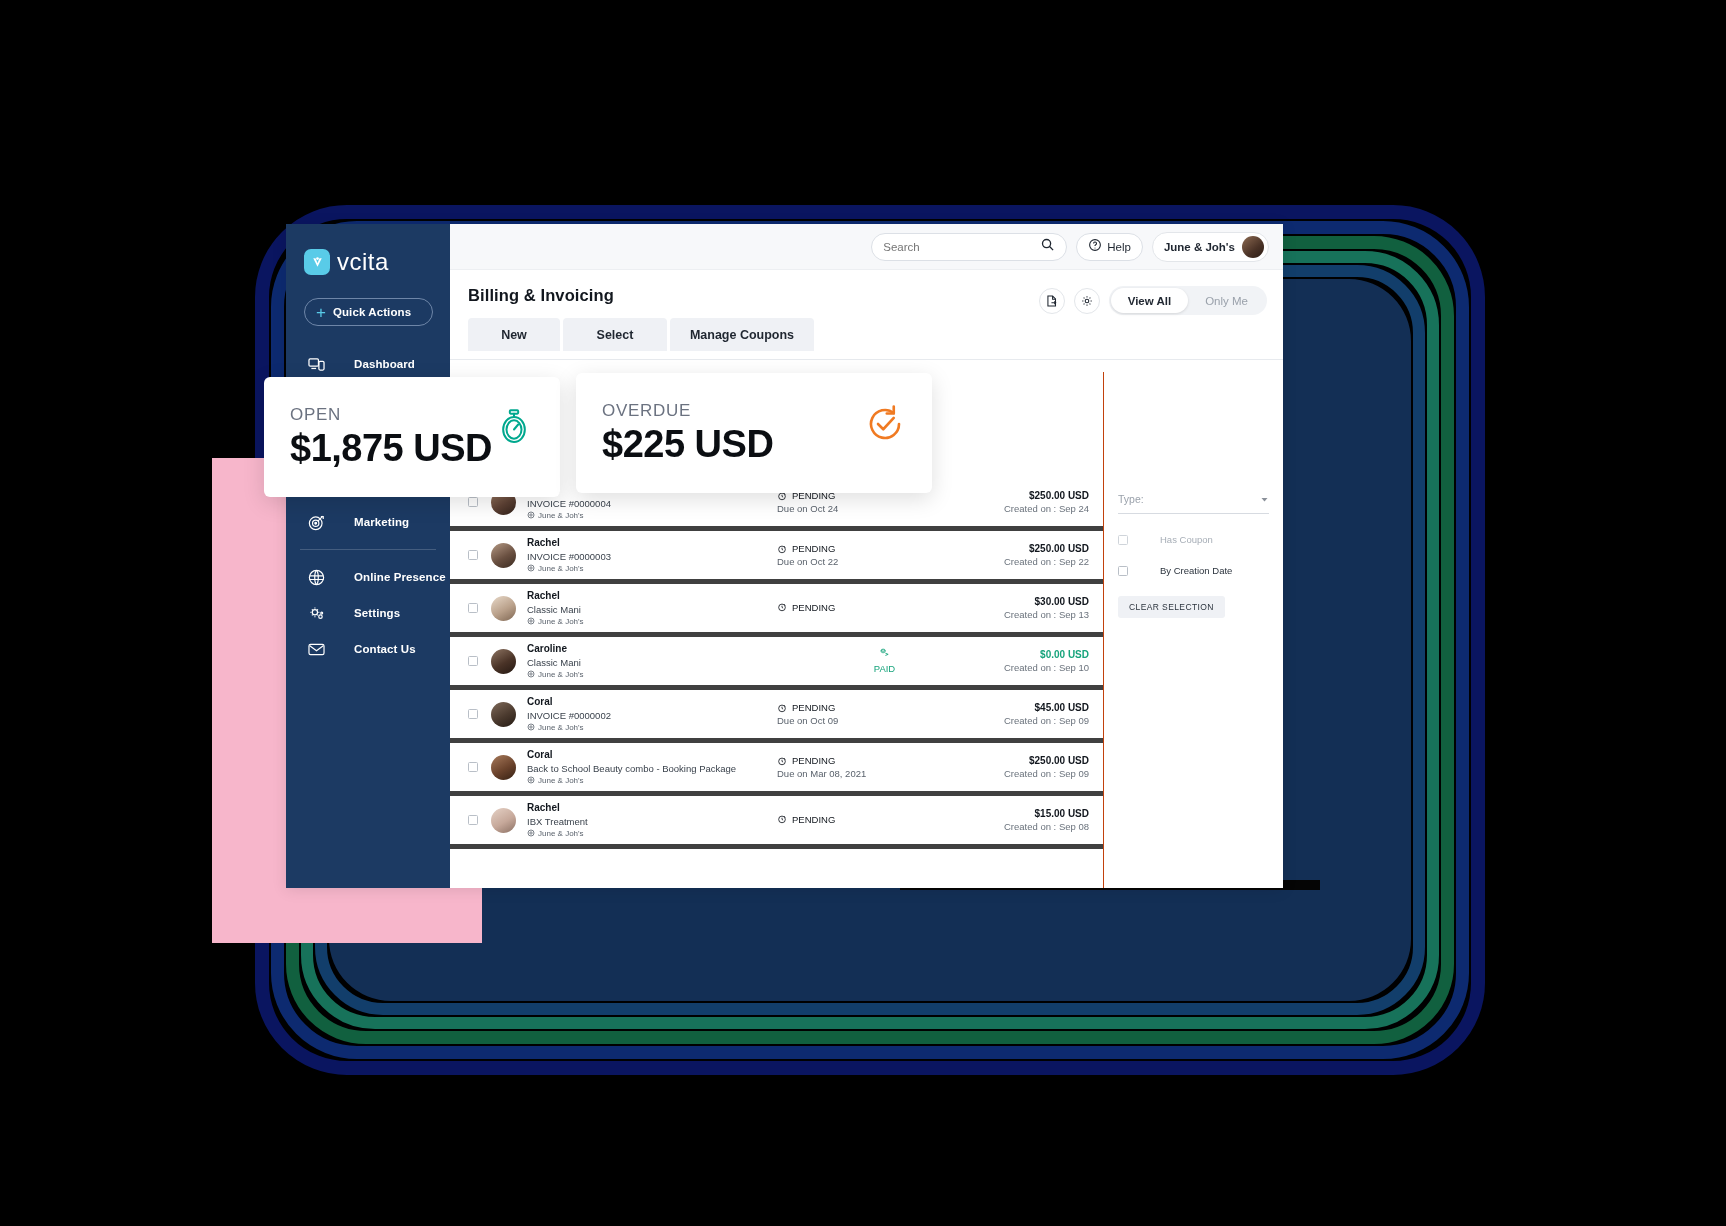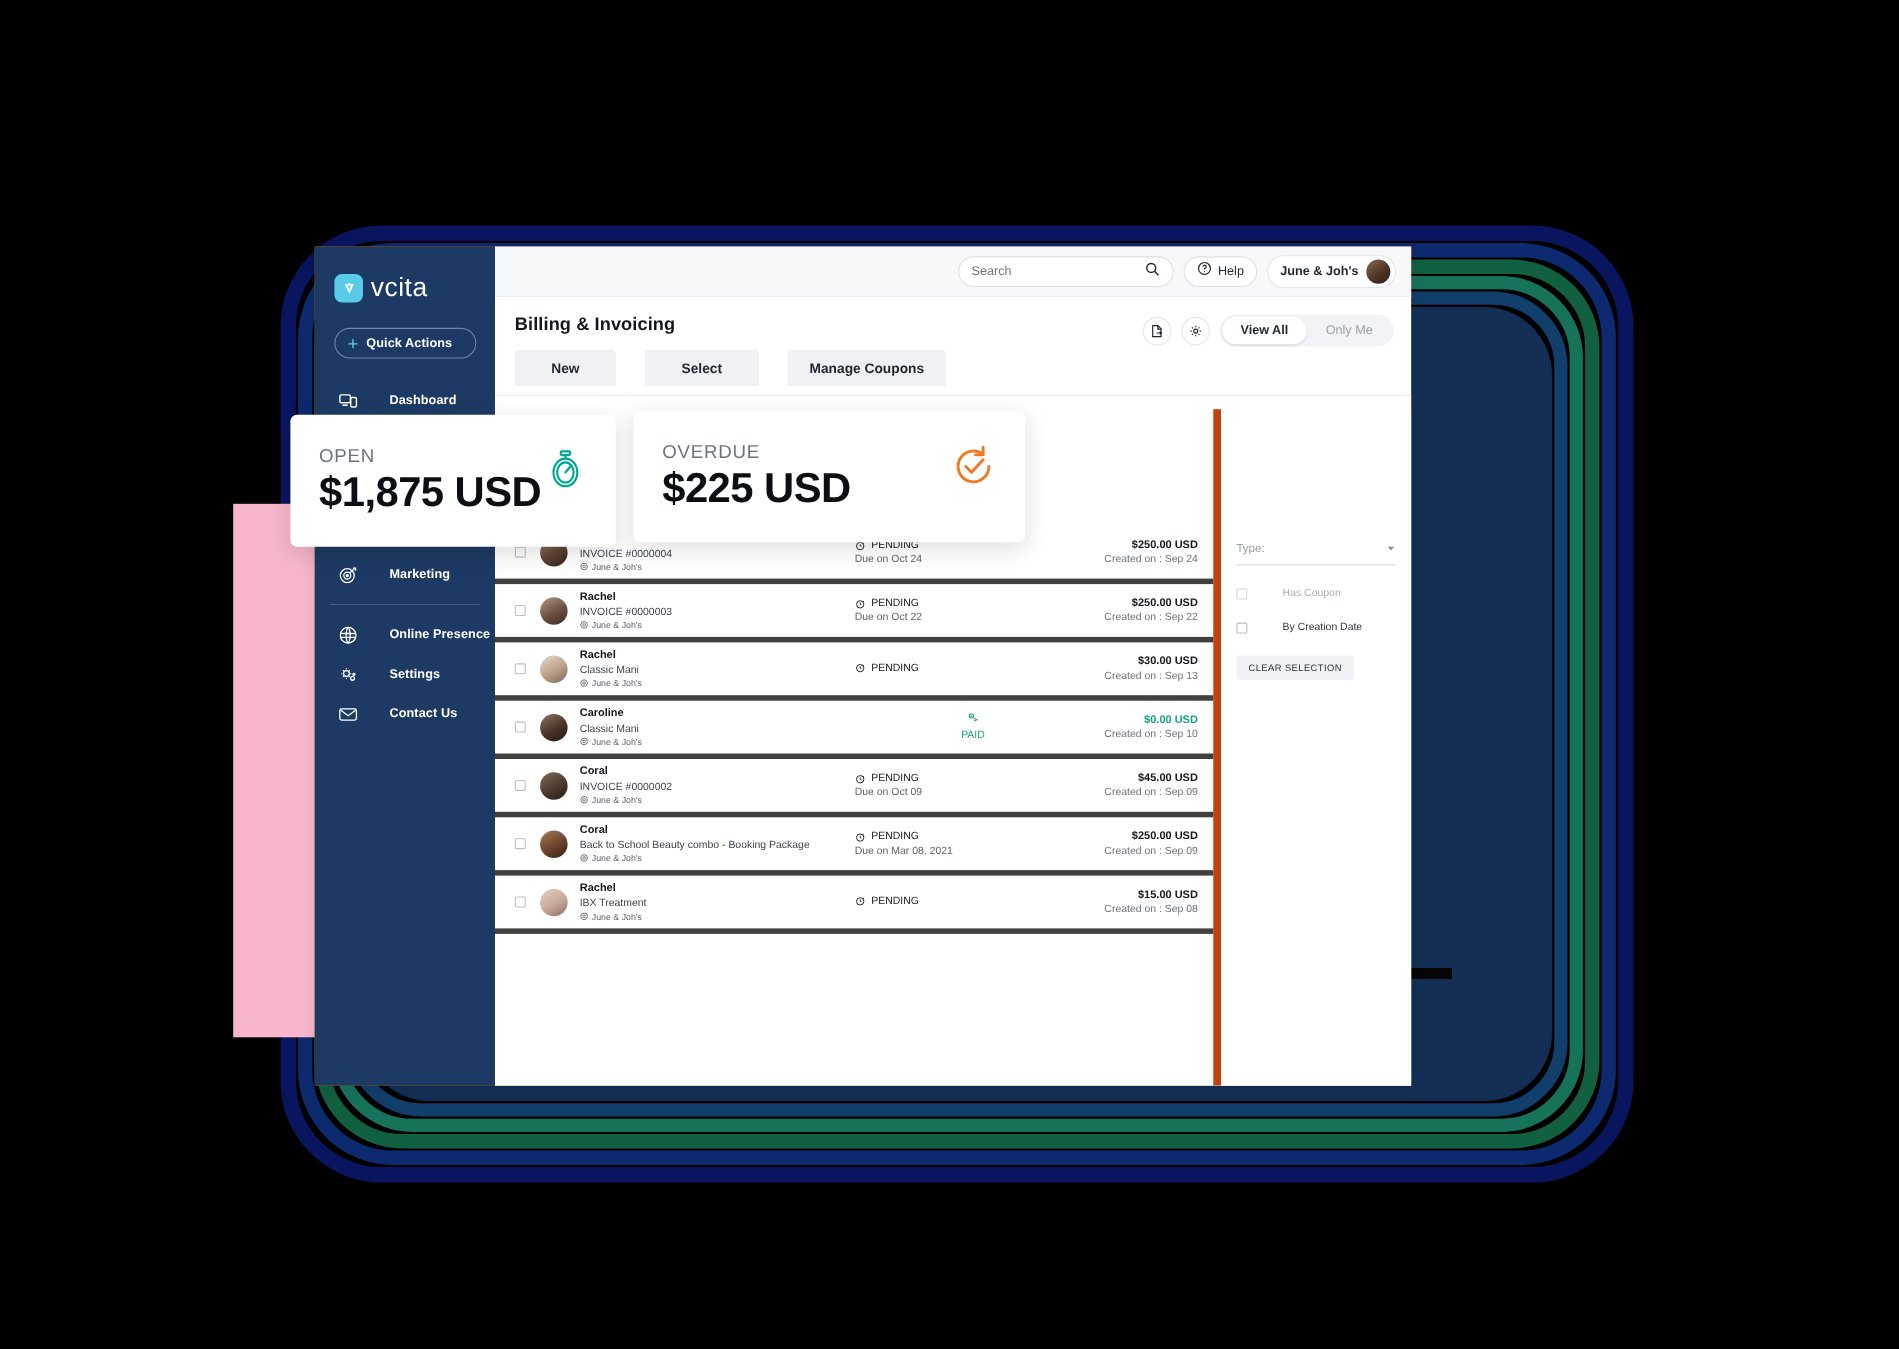--- a/index.html
+++ b/index.html
@@ -19,22 +19,22 @@
   }
   .pink-rect {
     position: absolute; left: 212px; top: 458px;
     width: 270px; height: 485px;
     background: #F7B6CB;
   }
 
   
   .app {
     position: absolute; left: 286px; top: 224px;
-    width: 997px; height: 763px;
-    background: #a16207;
+    width: 997px; height: 664px;
+    background: #7dd3fc;
     overflow: hidden;
     box-shadow: 0 2px 14px rgba(0,0,0,.10);
   }
   .app-inner { display: flex; width: 100%; height: 100%; }
 
   
   .sidebar {
     width: 164px; flex: 0 0 164px;
     background: #1C3A63;
     color: #fff;
@@ -125,35 +125,35 @@
     height: 29px; padding: 2px;
   }
   .seg-item {
     height: 25px; border-radius: 13px; display: flex; align-items: center;
     padding: 0 17px; font-size: 11.5px; cursor: pointer; white-space: nowrap;
   }
   .seg-item.active { background: #fff; color: #1F2630; font-weight: bold;
                      box-shadow: 0 1px 3px rgba(0,0,0,.12); }
   .seg-item.inactive { color: #9AA1AB; }
 
-  .tabbar { display: flex; gap: 26px; padding: 13px 18px 0 18px; }
+  .tabbar { display: flex; gap: 3px; padding: 13px 18px 0 18px; }
   .tab {
     height: 33px; background: #EFF1F5; border-radius: 4px 4px 0 0;
     display: flex; align-items: center; justify-content: center;
     font-size: 12.5px; font-weight: bold; color: #1F2630; cursor: pointer;
   }
   .tab.w1 { width: 92px; } .tab.w2 { width: 104px; } .tab.w3 { width: 144px; }
 
   .divider-row { height: 1px; background: #E7EAEE; margin-top: 8px; }
 
   
   .body-row { flex: 1; display: flex; min-height: 0; background: #fff; }
   .list-col { flex: 1; min-width: 0; position: relative; }
   .filter-col {
-    width: 180px; flex: 0 0 180px; border-left: 7px solid #c2410c;
+    width: 180px; flex: 0 0 180px; border-left: 1px solid #c2410c;
     background: #fff; padding: 14px 14px 0 14px; margin-top: 12px;
   }
 
   .inv-row {
     display: flex; align-items: center;
     height: 53px; padding: 0 14px 0 18px;
     border-bottom: 5px solid #404040;
   }
   .chk {
     width: 10px; height: 10px; border: 1px solid #B9BFC7; border-radius: 1.5px;

